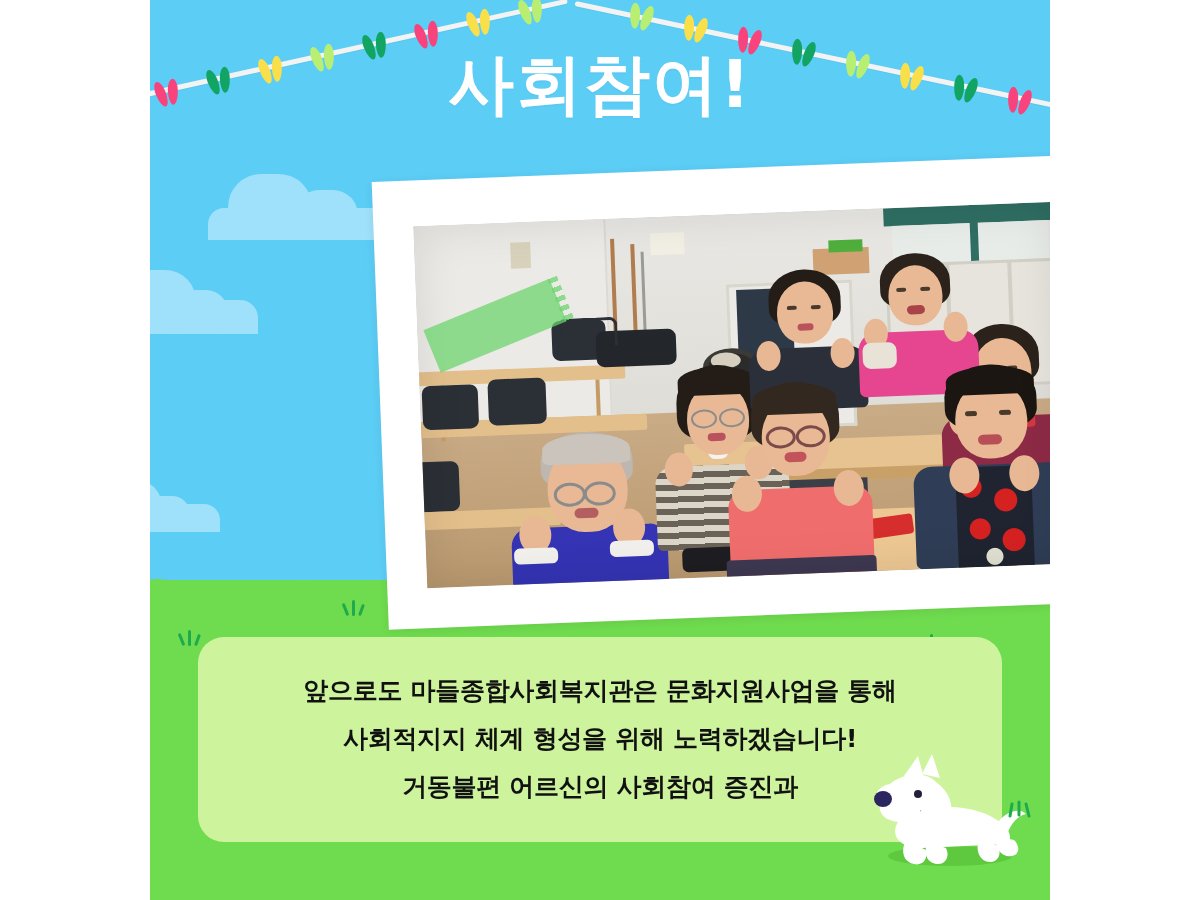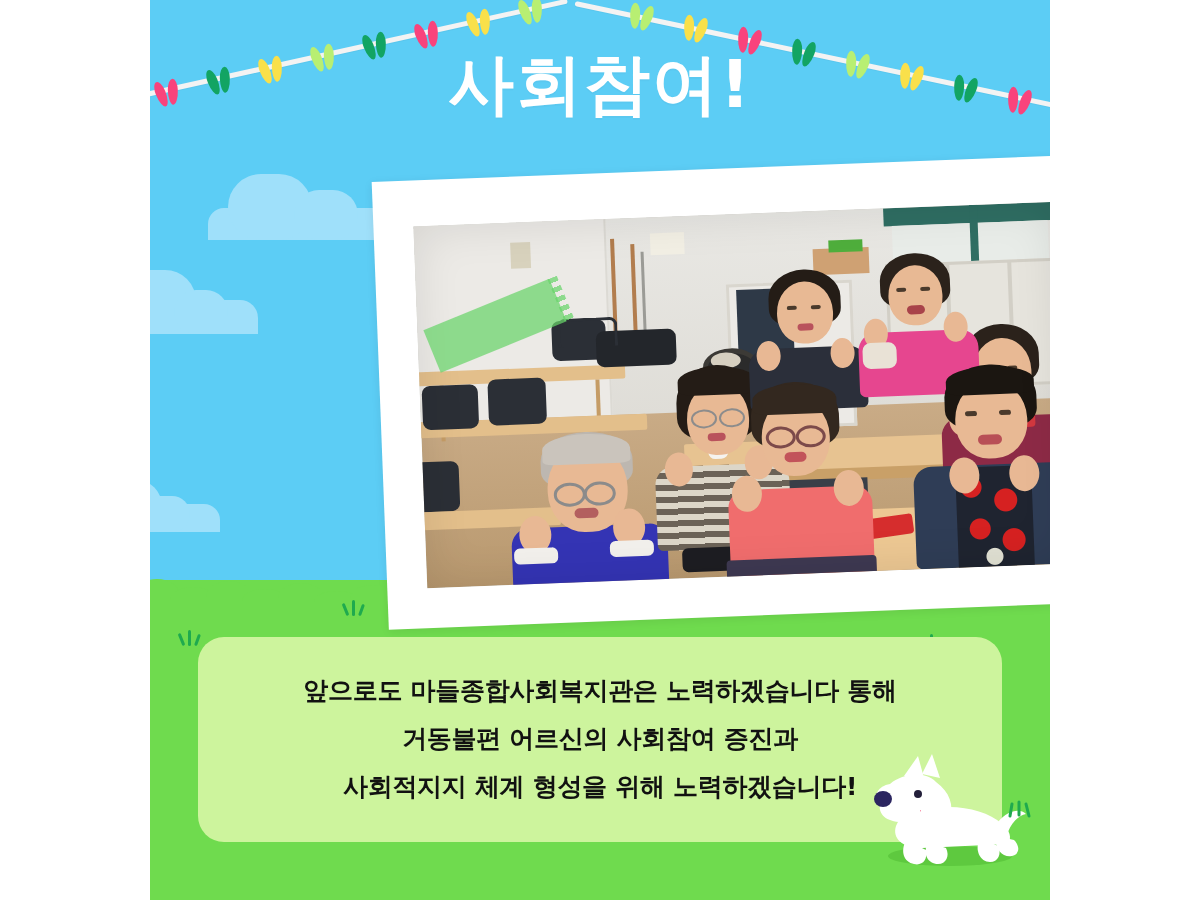--- a/index.html
+++ b/index.html
@@ -411,23 +411,23 @@
           <div class="hand" style="left:96px;top:92px;width:30px;height:36px;"></div>
         </div>
 
         <div class="sc" style="left:0;top:0;width:642px;height:362px;box-shadow:inset 0 0 46px rgba(0,0,0,.10);"></div>
       </div>
       <div class="tape"></div>
     </div>
 
     <div class="msgbox">
       <div class="msg">
-        <div>앞으로도 마들종합사회복지관은 노력하겠습니다 통해</div>
+        <div>앞으로도 마들종합사회복지관은 문화지원사업을 통해</div>
+        <div>사회적지지 체계 형성을 위해 노력하겠습니다!</div>
         <div>거동불편 어르신의 사회참여 증진과</div>
-        <div>사회적지지 체계 형성을 위해 노력하겠습니다!</div>
       </div>
     </div>
 
     <svg class="dog" viewBox="0 0 170 120" xmlns="http://www.w3.org/2000/svg">
       <ellipse cx="88" cy="104" rx="62" ry="10" fill="#5ec93f"></ellipse>
       <path d="M42 24 L56 4 L62 26 Z" fill="#ffffff"></path>
       <path d="M60 22 L70 2 L78 26 Z" fill="#ffffff"></path>
       <path d="M18 52 C10 44 16 34 28 32 C40 22 62 18 74 30 C88 40 92 54 88 66 L40 70 C24 70 16 62 18 52 Z" fill="#ffffff"></path>
       <ellipse cx="21" cy="47" rx="9" ry="8" fill="#2b2560"></ellipse>
       <circle cx="56" cy="42" r="4" fill="#231f3a"></circle>

